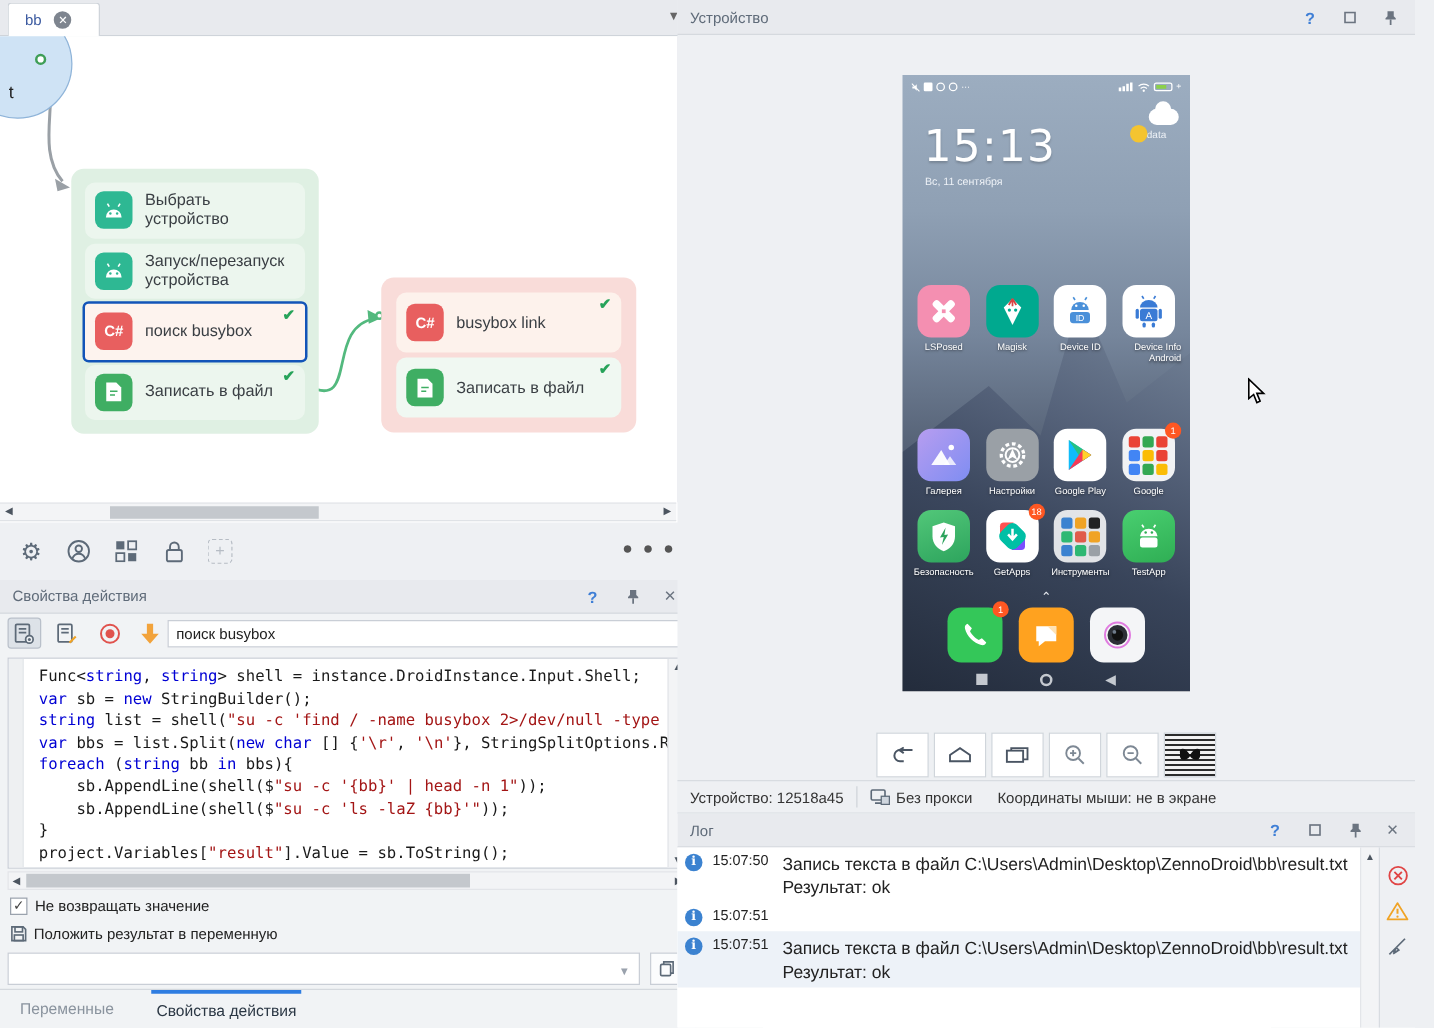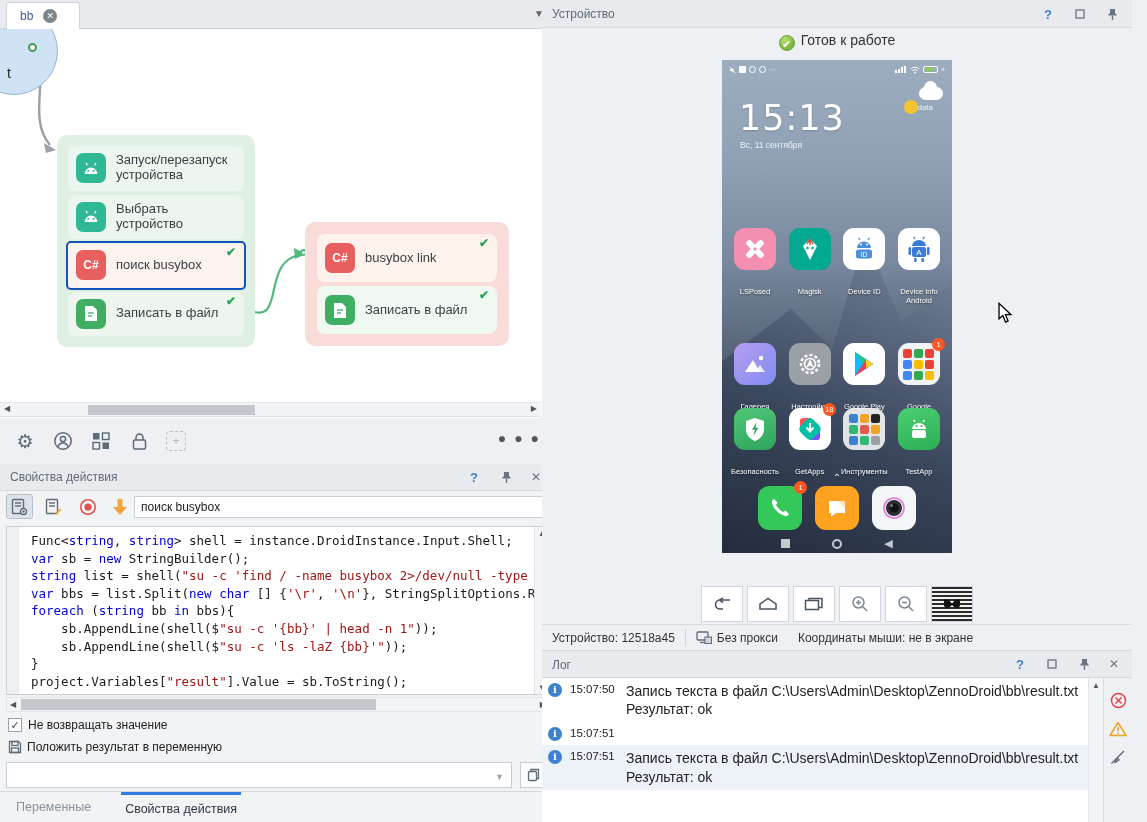--- a/index.html
+++ b/index.html
@@ -128,22 +128,22 @@
   .weather { position:absolute; right:16px; top:40px; width:34px; text-align:center; }
   .w-ico { position:relative; width:30px; height:22px; margin:0 auto; }
   .w-sun { position:absolute; right:1px; top:0; width:14px; height:14px; border-radius:50%; background:#f4c430; }
   .w-cloud { position:absolute; left:0; bottom:0; width:24px; height:13px; border-radius:8px; background:#fff; }
   .w-cloud:before { content:""; position:absolute; left:5px; top:-6px; width:13px; height:13px; border-radius:50%; background:#fff; }
   .nodata { color:#eef2f7; font-size:8px; margin-top:3px; }
 
   .apps-row { position:absolute; left:0; width:230px; display:flex; justify-content:space-between; padding:0 7px; }
   .app { width:52px; display:flex; flex-direction:column; align-items:center; }
   .app-ico { position:relative; width:42px; height:42px; border-radius:11px; display:grid; place-items:center; }
-  .app-lbl { margin-top:17px; font-size:7.5px; color:#fff; text-shadow:0 1px 2px rgba(0,0,0,.55);
-    text-align:center; line-height:1.2; max-width:54px; }
+  .app-lbl { margin-top:3px; font-size:7.5px; color:#fff; text-shadow:0 1px 2px rgba(0,0,0,.55);
+    text-align:right; line-height:1.2; max-width:54px; }
   .badge { position:absolute; top:-5px; right:-5px; min-width:13px; height:13px; border-radius:7px;
     background:#ff5722; color:#fff; font-size:7.5px; line-height:13px; text-align:center; padding:0 2px; }
   .srch { position:absolute; left:12px; top:240px; width:206px; height:27px; background:#fff;
     border-radius:14px; display:flex; align-items:center; padding:0 10px; justify-content:space-between;
     box-shadow:0 1px 3px rgba(0,0,0,.25); }
   .srch span { font-size:10.5px; color:#5f6368; }
   .folder { background:rgba(255,255,255,.92); }
   .mini-grid { display:grid; grid-template-columns:repeat(3,9px); grid-auto-rows:9px; gap:2px; }
   .mini-grid i { border-radius:2px; }
   .chev { position:absolute; left:0; top:412px; width:100%; text-align:center; color:#e8ecf1; font-size:10px; }
@@ -209,33 +209,33 @@
       <div class="action">
         <span class="aicon android">
           <svg width="18" height="15" viewBox="0 0 20 16">
               <path d="M3 14 a7 7 0 0 1 14 0 z" fill="#fff"></path>
               <line x1="6" y1="4.5" x2="4.4" y2="1.8" stroke="#fff" stroke-width="1.4"></line>
               <line x1="14" y1="4.5" x2="15.6" y2="1.8" stroke="#fff" stroke-width="1.4"></line>
               <circle cx="7" cy="10.5" r="1.1" fill="#2eb893"></circle>
               <circle cx="13" cy="10.5" r="1.1" fill="#2eb893"></circle>
             </svg>
         </span>
-        <span class="lbl">Запуск/перезапуск устройства</span>
+        <span class="lbl">Выбрать устройство</span>
       </div>
       <div class="action">
         <span class="aicon android">
           <svg width="18" height="15" viewBox="0 0 20 16">
               <path d="M3 14 a7 7 0 0 1 14 0 z" fill="#fff"></path>
               <line x1="6" y1="4.5" x2="4.4" y2="1.8" stroke="#fff" stroke-width="1.4"></line>
               <line x1="14" y1="4.5" x2="15.6" y2="1.8" stroke="#fff" stroke-width="1.4"></line>
               <circle cx="7" cy="10.5" r="1.1" fill="#2eb893"></circle>
               <circle cx="13" cy="10.5" r="1.1" fill="#2eb893"></circle>
             </svg>
         </span>
-        <span class="lbl">Выбрать устройство</span>
+        <span class="lbl">Запуск/перезапуск устройства</span>
       </div>
       <div class="action sel">
         <span class="aicon csharp">C#</span>
         <span class="lbl">поиск busybox</span>
         <span class="chk">✔</span>
       </div>
       <div class="action">
         <span class="aicon file">
           <svg width="14" height="17" viewBox="0 0 14 17">
               <path d="M1 1 h8 l4 4 v11 h-12 z" fill="#fff"></path>
@@ -409,23 +409,20 @@
         </svg>
     </span>
     <span class="hico" style="right:12px;top:6px;">
       <svg width="11" height="13" viewBox="0 0 11 13">
           <path d="M3 1 h5 v4 l1.6 1.6 v1 H1.4 v-1 L3 5 z" fill="#6b7480"></path>
           <line x1="5.5" y1="7.6" x2="5.5" y2="12" stroke="#6b7480" stroke-width="1.4"></line>
         </svg>
     </span>
   </div>
 
-  <div class="ready">
-    <span class="ready-badge">✔</span><span>Готов к работе</span>
-  </div>
 
   <div class="phone">
     <div class="mountain"></div>
 
     <div class="p-status">
       <span class="l">
         <svg width="7" height="8" viewBox="0 0 8 8">
             <path d="M1 5 L3 5 L5 7 V1 L3 3 H1 z" fill="#fff"></path>
             <line x1="0.5" y1="0.5" x2="7.5" y2="7.5" stroke="#fff" stroke-width="1"></line>
           </svg>

